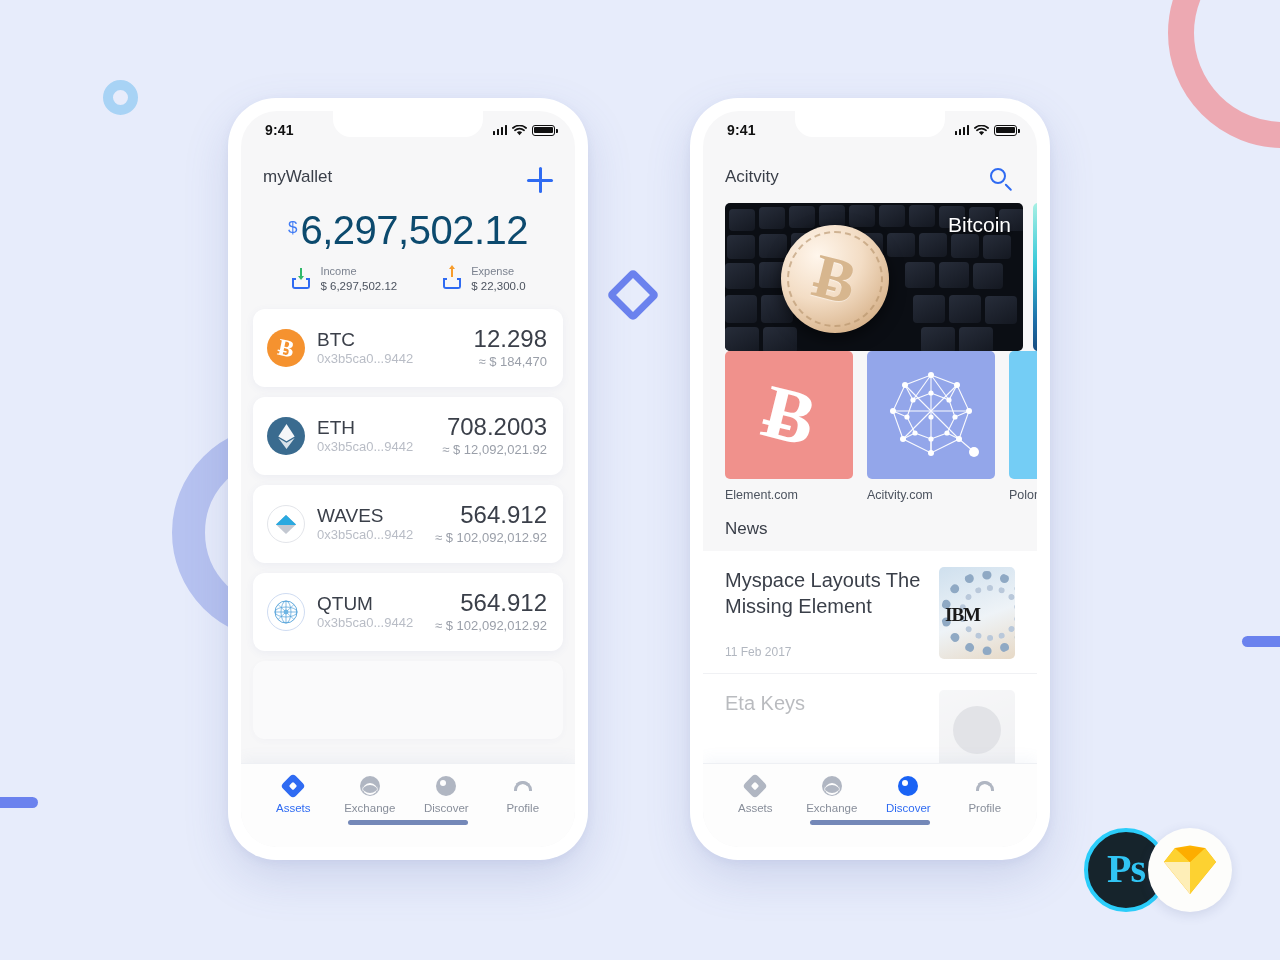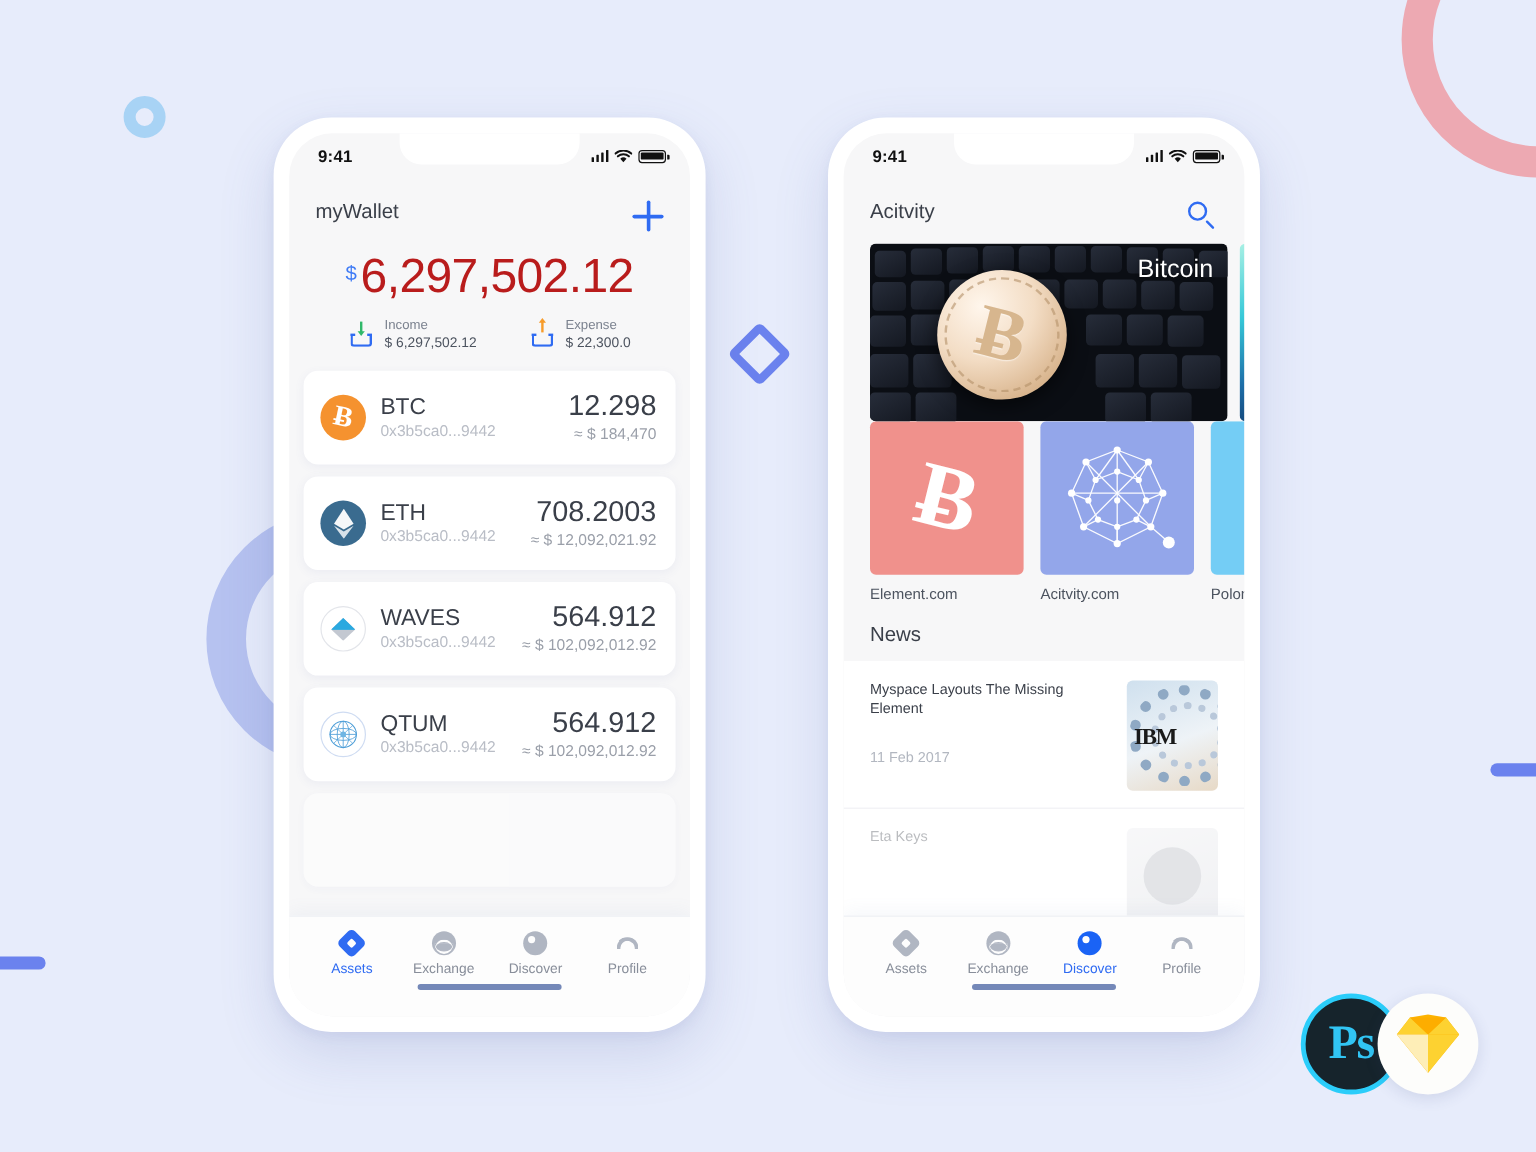--- a/index.html
+++ b/index.html
@@ -179,21 +179,21 @@
   }
   .balance-row::after {
     content: "";
     position: absolute; left: -6px; right: -10px; bottom: -2px; height: 22px;
     background: radial-gradient(ellipse at center, rgba(140,155,200,0.22) 0%, rgba(140,155,200,0) 72%);
     filter: blur(3px);
     z-index: -1;
   }
   .cur-sym { font-size: 17px; color: #3f7bf5; margin-top: 9px; margin-right: 3px; }
   .bal-num {
-    font-size: 40px; color: #b91c1c; letter-spacing: -0.5px; line-height: 1.05;
+    font-size: 40px; color: #0c4a6e; letter-spacing: -0.5px; line-height: 1.05;
   }
 
   .inout {
     display: flex; justify-content: center; gap: 44px;
     margin-top: 14px;
   }
   .inout-item { display: flex; align-items: center; gap: 8px; }
   .tray { position: relative; width: 22px; height: 22px; }
   .tray .tbox {
     position: absolute; left: 2px; bottom: 1px;
@@ -425,21 +425,21 @@
     padding: 17px 0 12px 22px;
   }
   .news-list { background: #fff; }
   .news-item {
     display: flex; align-items: flex-start;
     padding: 16px 22px 14px 22px;
     border-bottom: 1px solid #f0f1f4;
     background: #fff;
   }
   .news-text { flex: 1 1 auto; padding-right: 14px; min-width: 0; }
-  .news-title { font-size: 12px; color: #3a3f49; line-height: 1.32; }
+  .news-title { font-size: 20px; color: #3a3f49; line-height: 1.32; }
   .news-date { font-size: 12px; color: #b2b7c0; margin-top: 25px; }
   .news-thumb {
     flex: 0 0 auto;
     width: 76px; height: 92px; border-radius: 5px;
     overflow: hidden; position: relative;
     background: linear-gradient(160deg, #cfe0ee 0%, #eef3f7 55%, #e7d9c6 100%);
   }
   .news-thumb .ibm {
     position: absolute; left: 6px; top: 37px;
     font-family: "Liberation Serif", serif;

